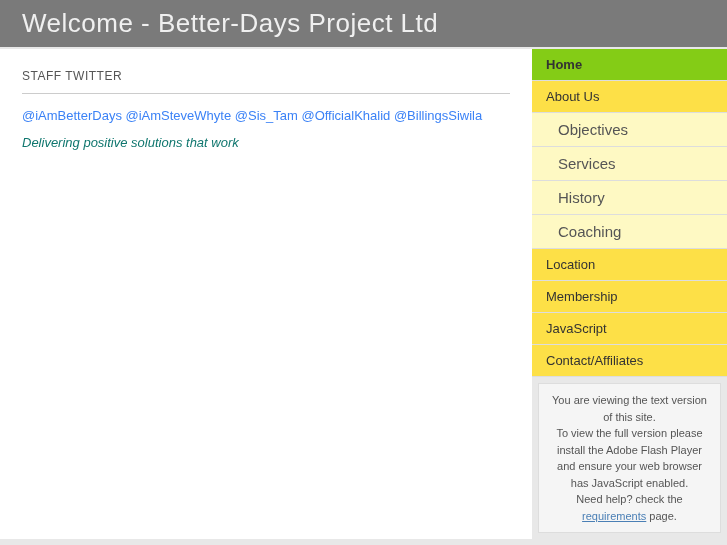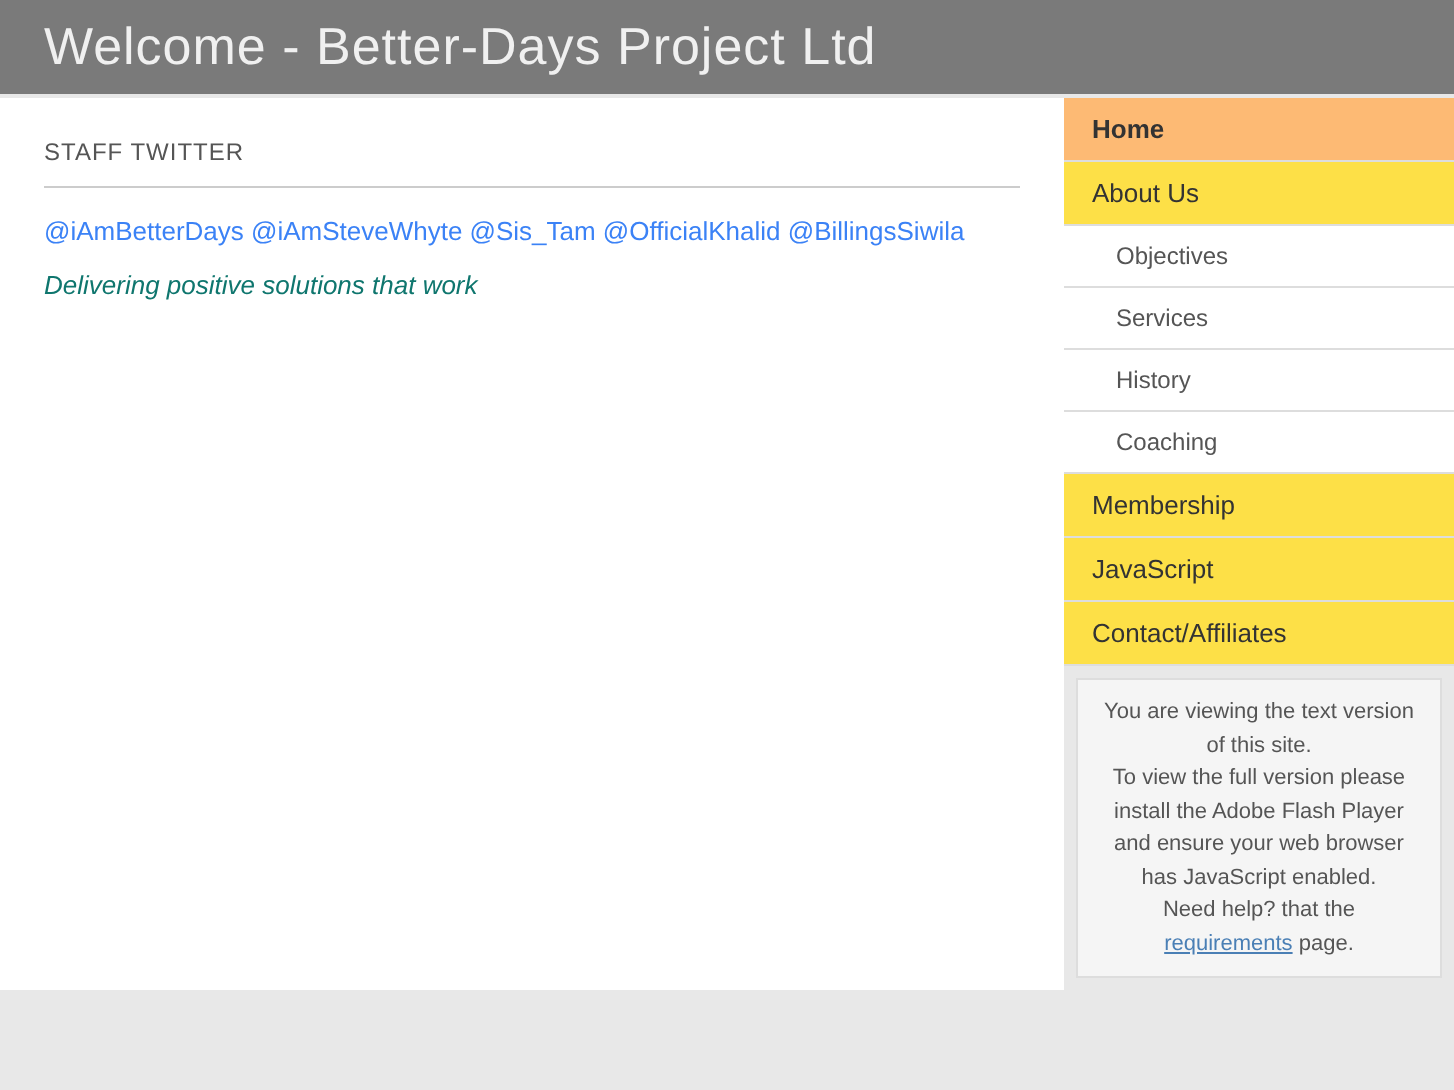--- a/index.html
+++ b/index.html
@@ -82,28 +82,28 @@
       padding: 8px 14px;
       background: #fde047;
       border-bottom: 1px solid #ddd;
       color: #333;
       font-size: 13px;
       cursor: pointer;
       text-decoration: none;
     }
 
     .nav-item.active {
-      background: #fdba74;
+      background: #84cc16;
       font-weight: bold;
     }
 
     .nav-item.sub {
       padding-left: 26px;
-      background: #ffffff;
-      font-size: 12px;
+      background: #fef9c3;
+      font-size: 15px;
       color: #555;
     }
 
     
     .info-box {
       background: #f5f5f5;
       border: 1px solid #ddd;
       margin: 6px 6px;
       padding: 8px 9px;
       font-size: 11px;
@@ -135,25 +135,26 @@
       <p class="tagline">Delivering positive solutions that work</p>
     </div>
 
     <div class="sidebar">
       <a class="nav-item active" href="#">Home</a>
       <a class="nav-item" href="#">About Us</a>
       <a class="nav-item sub" href="#">Objectives</a>
       <a class="nav-item sub" href="#">Services</a>
       <a class="nav-item sub" href="#">History</a>
       <a class="nav-item sub" href="#">Coaching</a>
+      <a class="nav-item" href="#">Location</a>
       <a class="nav-item" href="#">Membership</a>
       <a class="nav-item" href="#">JavaScript</a>
       <a class="nav-item" href="#">Contact/Affiliates</a>
 
       <div class="info-box">
         <span>You are viewing the text version of this site.</span><br>
         <span>To view the full version please install the Adobe Flash Player and ensure your web browser has JavaScript enabled.</span><br>
-        <span>Need help? that the </span><a href="#">requirements</a><span> page.</span>
+        <span>Need help? check the </span><a href="#">requirements</a><span> page.</span>
       </div>
     </div>
 
   </div>
 </div>
 
 </body></html>

